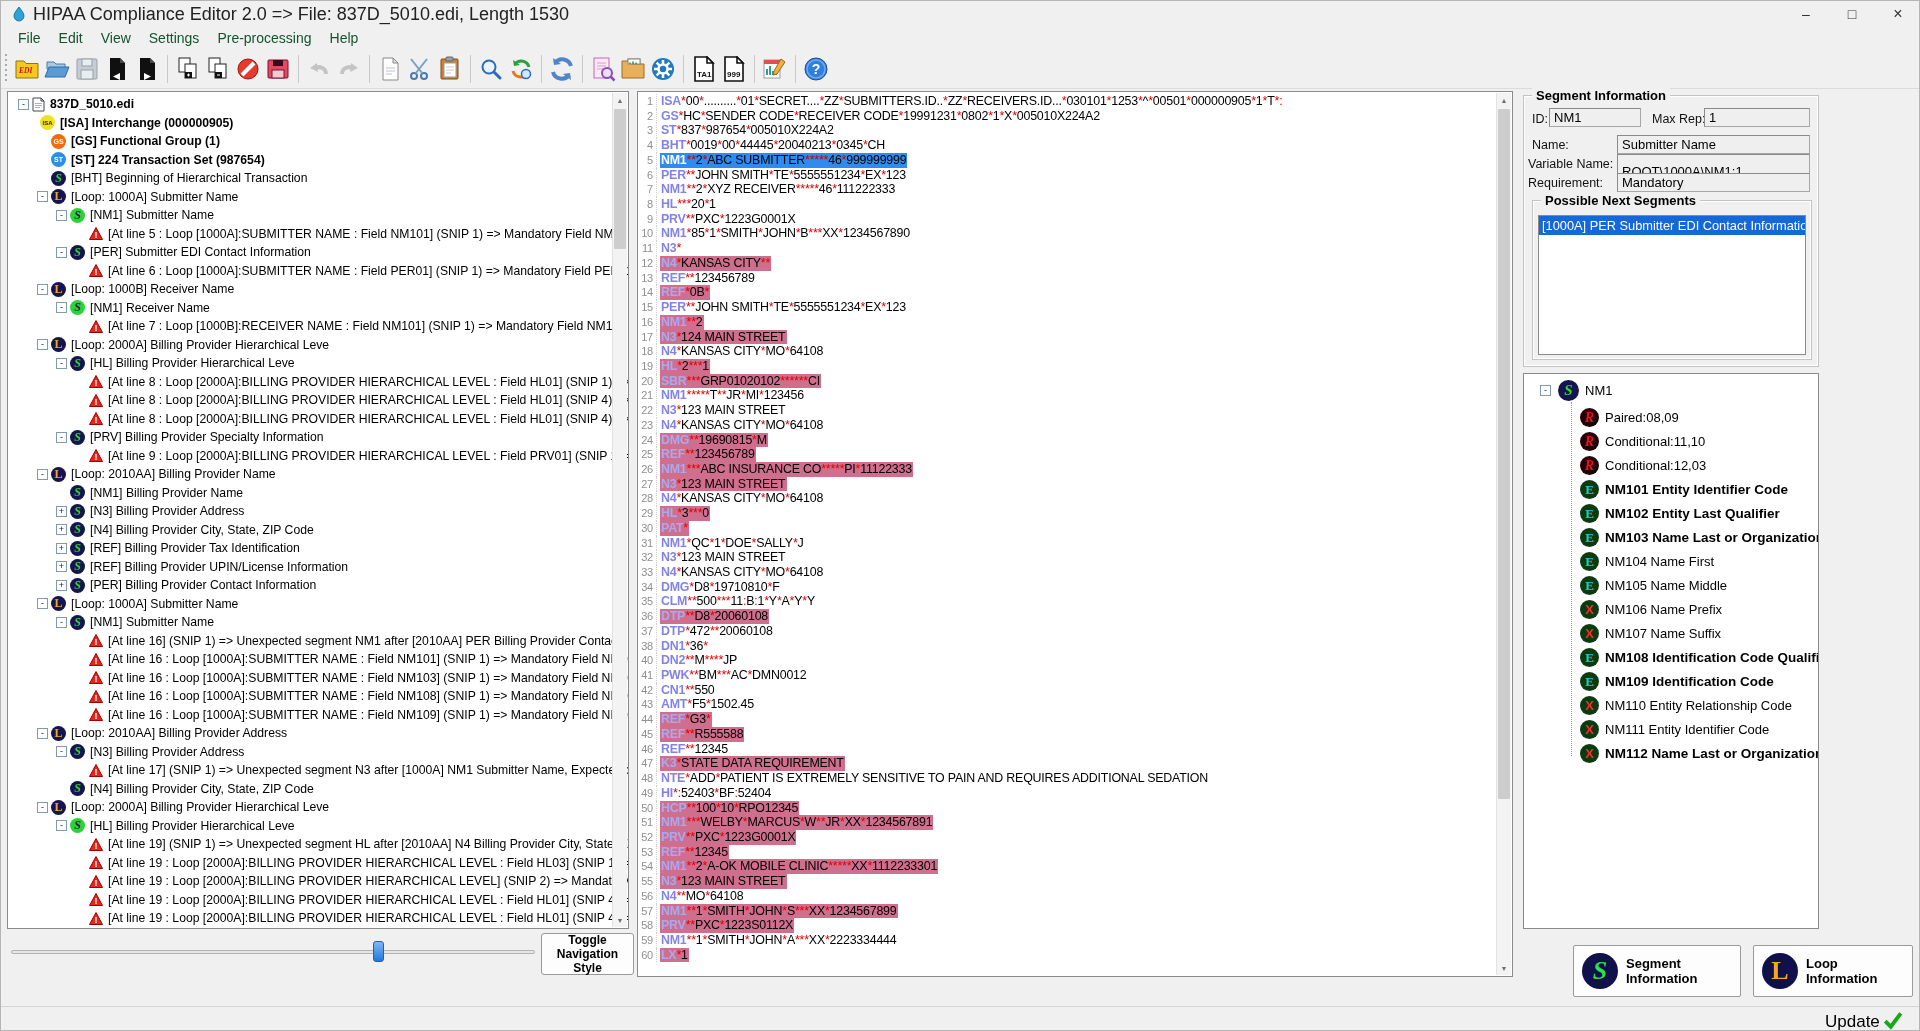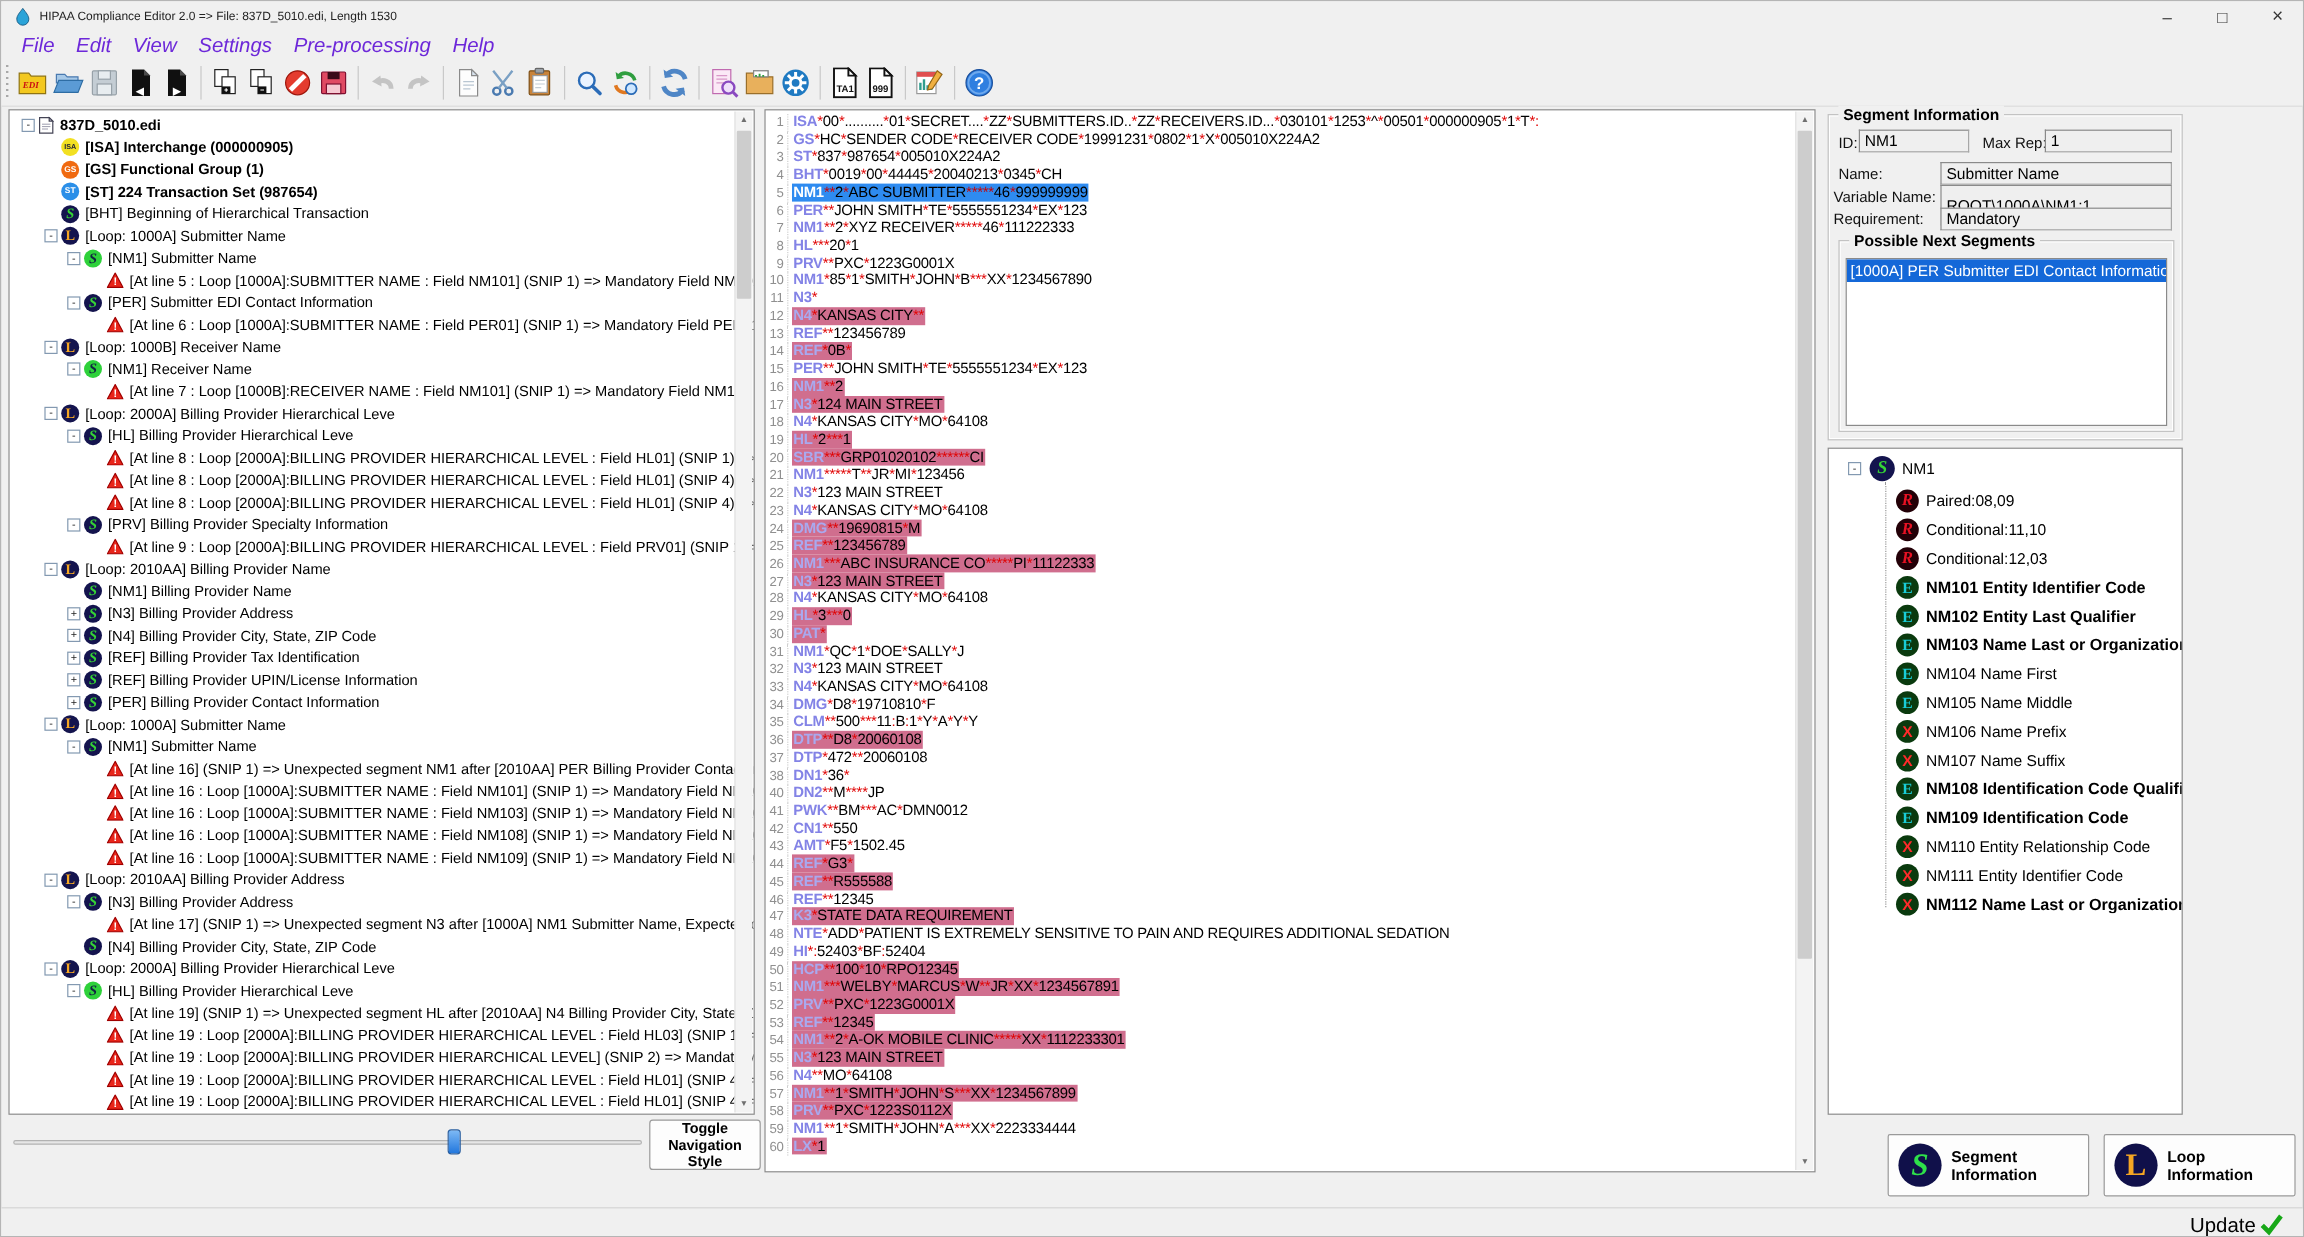--- a/index.html
+++ b/index.html
@@ -3,28 +3,28 @@
 <meta charset="utf-8">
 <style>
   html,body{margin:0;padding:0;background:#d8d8d8;}
   .app{position:relative;width:1920px;height:1031px;background:#f0f0f0;overflow:hidden;
        font-family:"Liberation Sans",sans-serif;color:#000;box-sizing:border-box;border:1px solid #b5b5b5;}
   .app *{box-sizing:border-box;}
 
   
   .titlebar{position:absolute;left:0;top:0;width:1920px;height:26px;background:#f0f0f0;display:flex;align-items:center;}
   .title-icon{width:16px;height:16px;margin:0 6px 0 10px;flex:none;}
-  .title-text{font-size:10px;color:#222;}
+  .title-text{font-size:18px;color:#222;}
   .win-controls{position:absolute;right:0;top:0;height:26px;display:flex;}
   .win-btn{width:46px;height:26px;display:flex;align-items:center;justify-content:center;font-size:14px;color:#333;}
   .win-btn.close{font-size:16px;}
 
   
   .menubar{position:absolute;left:0;top:26px;width:1920px;height:22px;background:#f0f0f0;display:flex;align-items:center;padding-left:8px;}
-  .mitem{font-size:17px;padding:2px 9px;color:#6d28d9;font-style:italic;}
+  .mitem{font-size:14px;padding:2px 9px;color:#14532d;}
 
   
   .toolbar{position:absolute;left:0;top:48px;width:1920px;height:40px;background:#f0f0f0;border-bottom:1px solid #dcdcdc;display:flex;align-items:center;}
   .tgrip{width:5px;height:30px;margin:0 4px 0 2px;background-image:repeating-linear-gradient(#a8a8a8 0 2px,transparent 2px 5px);background-size:2px 100%;background-repeat:no-repeat;background-position:center;}
   .tbtn{width:28px;height:28px;margin:0 1px;display:flex;align-items:center;justify-content:center;}
   .tbtn svg{width:26px;height:26px;display:block;}
   .tsep{width:1px;height:28px;background:#c9c9c9;margin:0 5px;}
 
   
   .panel{position:absolute;background:#fff;border:1px solid #8a8a8a;}
@@ -322,21 +322,21 @@
     <div class="tree-inner" id="tree">
         <div class="trow" style="padding-left:10px">
           <span class="tbox">-</span>
           <svg class="tdoc" viewBox="0 0 13 15">
             <path d="M1 1h8l3 3v10H1z" fill="#fff" stroke="#445"></path>
             <path d="M9 1l3 3H9z" fill="#dde" stroke="#445"></path>
             <path d="M3 6.5h7M3 8.5h7M3 10.5h5" stroke="#99a" stroke-width="0.8"></path>
           </svg>
           <span class="ttext bold">837D_5010.edi</span>
         </div>
-        <div class="trow" style="padding-left:29px">
+        <div class="trow" style="padding-left:18px">
           <span class="tspacer"></span>
           <span class="tic tic-isa">ISA</span>
           <span class="ttext bold">[ISA] Interchange (000000905)</span>
         </div>
         <div class="trow" style="padding-left:29px">
           <span class="tspacer"></span>
           <span class="tic tic-gs">GS</span>
           <span class="ttext bold">[GS] Functional Group (1)</span>
         </div>
         <div class="trow" style="padding-left:29px">

